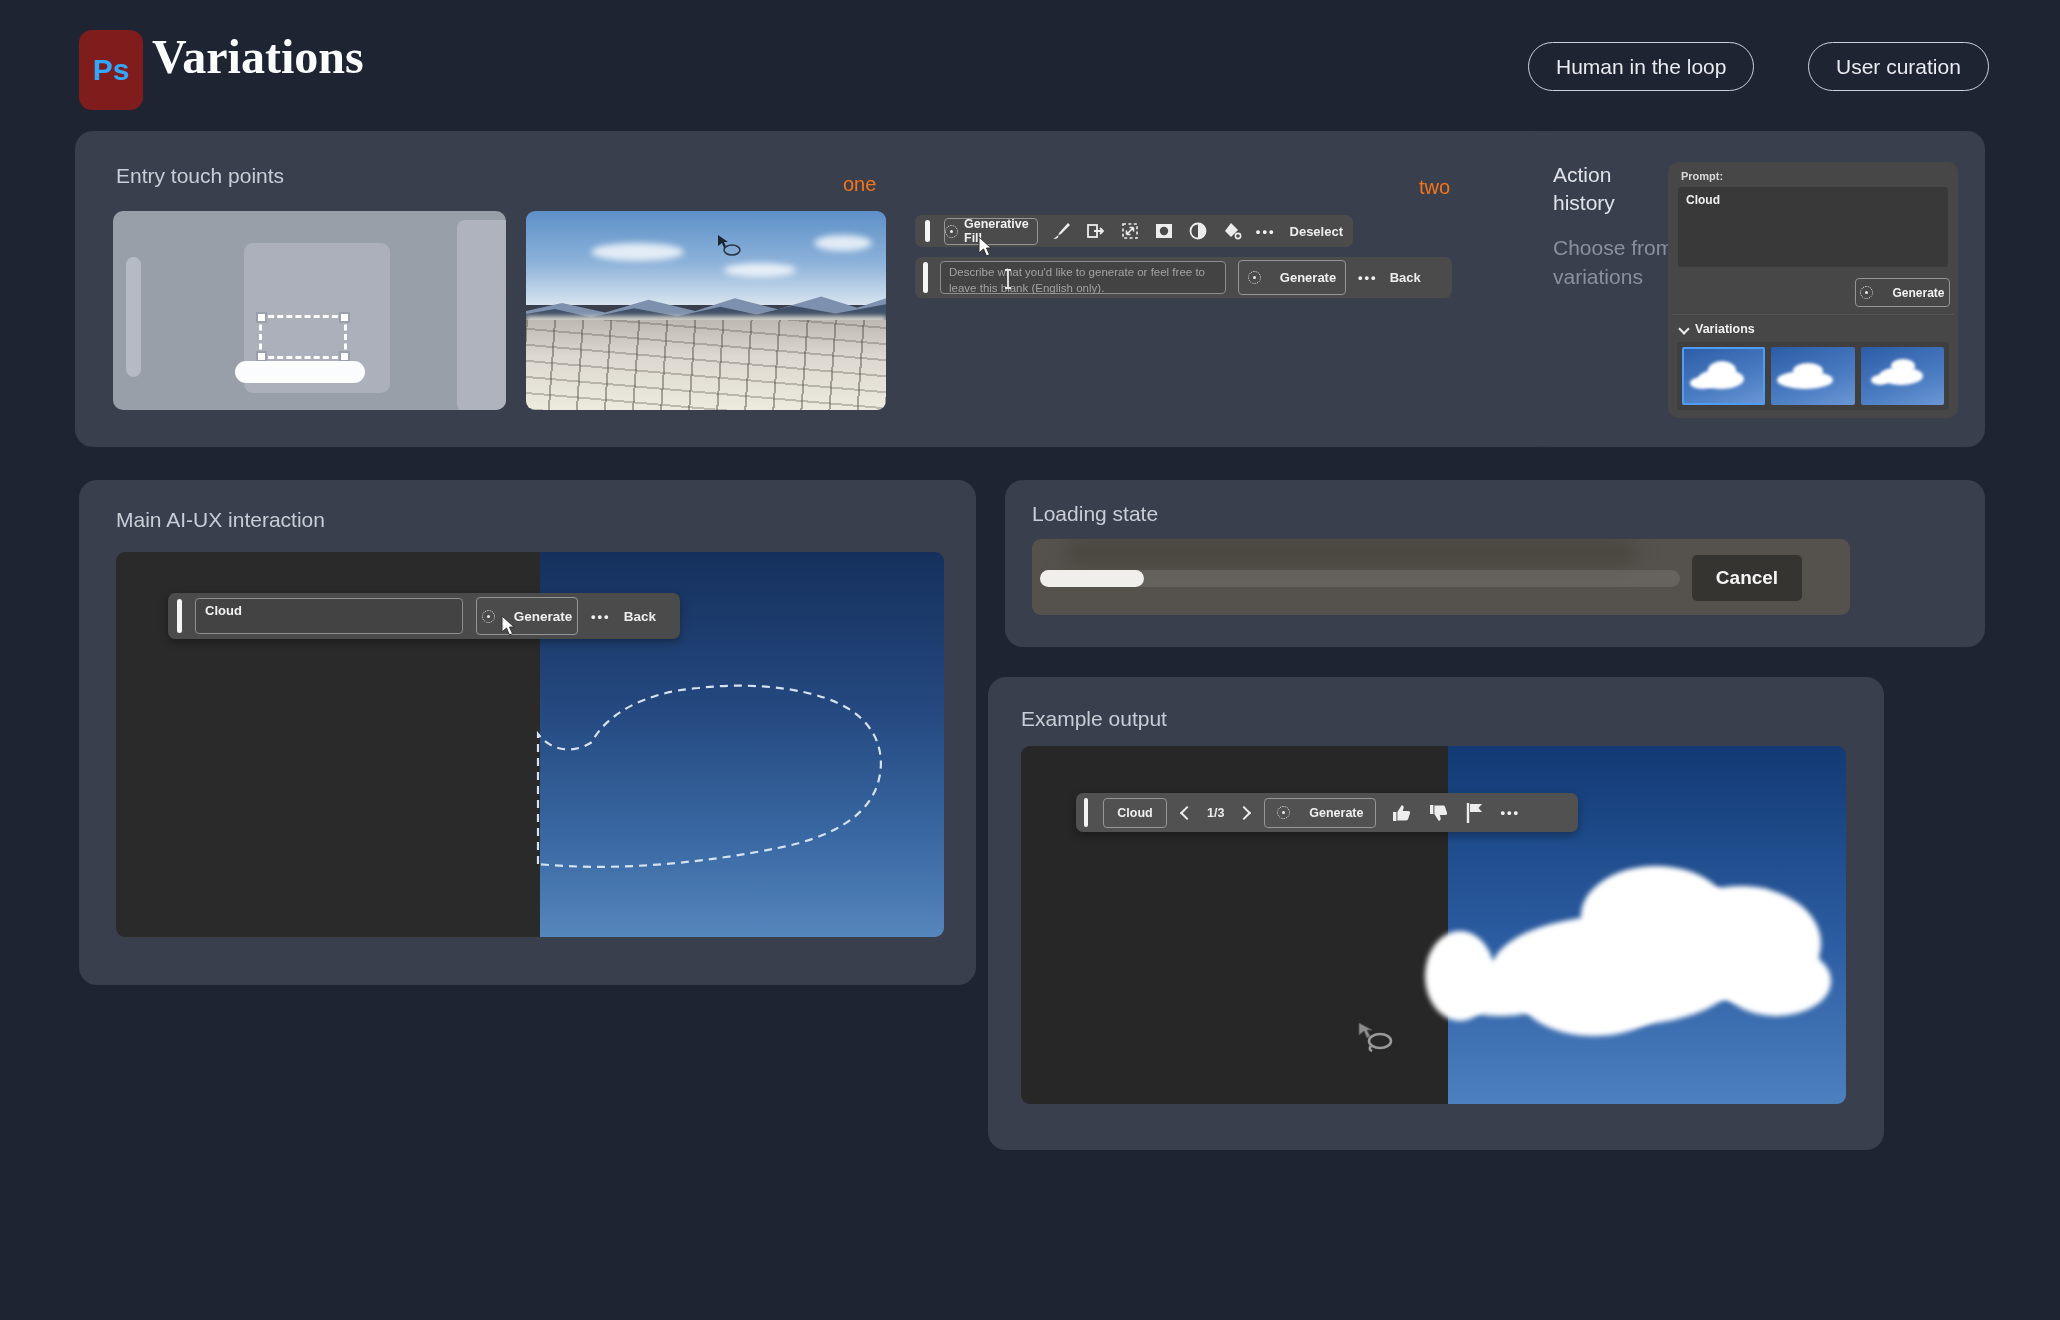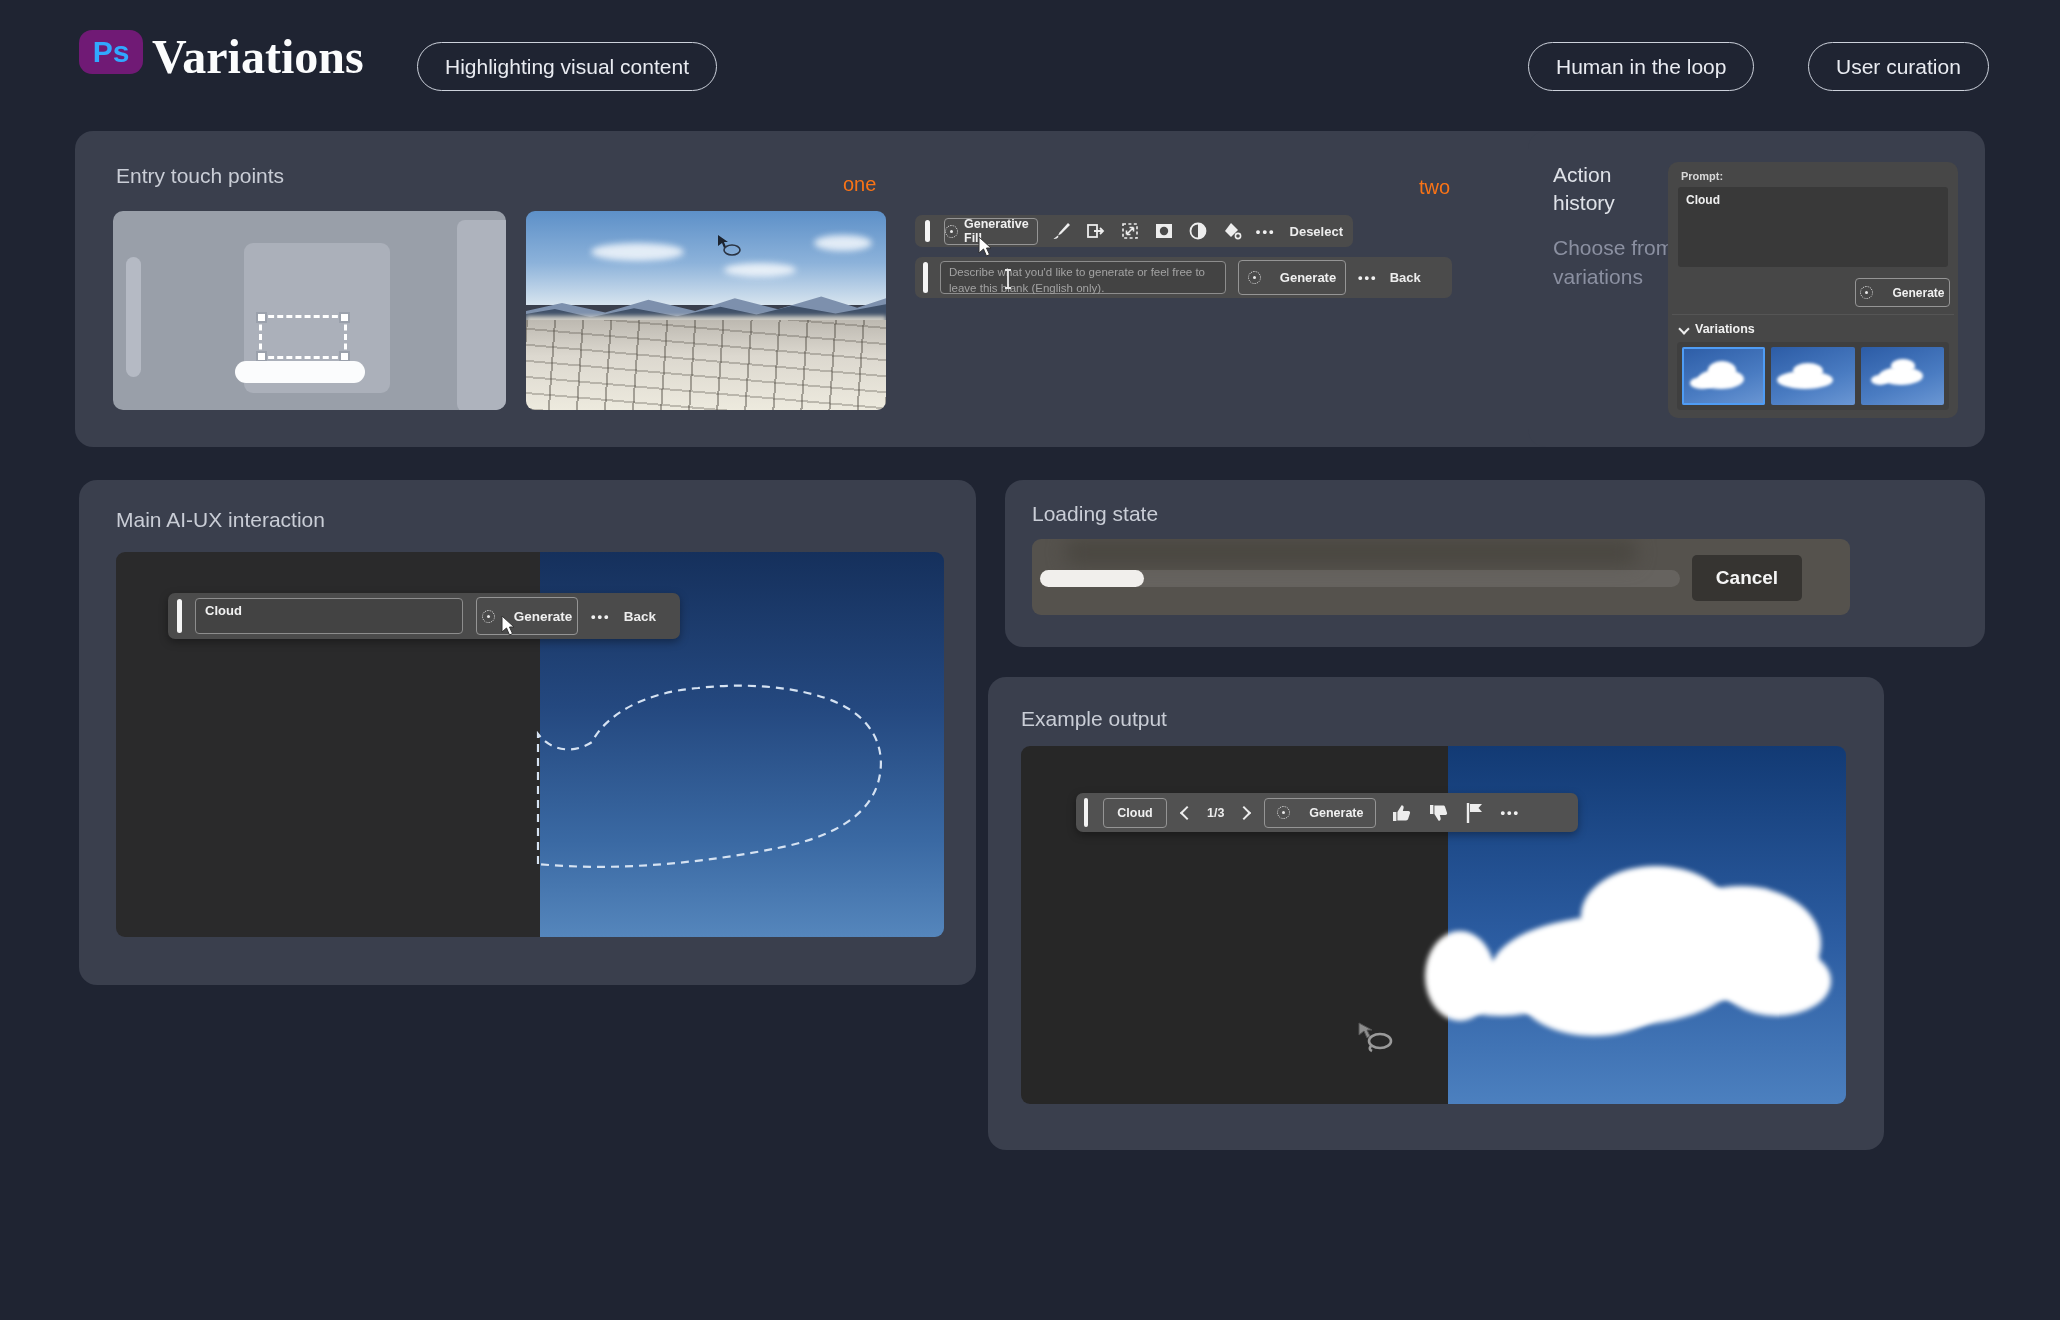--- a/index.html
+++ b/index.html
@@ -1,20 +1,20 @@
 <!DOCTYPE html>
 <html><head>
 <meta charset="utf-8">
 <style>
   html,body{margin:0;padding:0;background:#1f2432;}
   .stage{position:relative;width:2060px;height:1320px;background:#1f2432;overflow:hidden;
          font-family:"Liberation Sans","DejaVu Sans",sans-serif;}
 
   
-  .logo{position:absolute;left:79px;top:30px;width:64px;height:44px;background:#701a75;
+  .logo{position:absolute;left:79px;top:30px;width:64px;height:80px;background:#7f1d1d;
         border-radius:13px;display:flex;align-items:center;justify-content:center;
         color:#31a8ff;font-weight:bold;font-size:30px;}
   .app-title{position:absolute;left:152px;top:22px;height:70px;line-height:70px;
         font-family:"Liberation Serif","DejaVu Serif",serif;font-weight:700;font-size:48px;color:#fbfcfd;}
   .pill{position:absolute;top:42px;height:47px;line-height:47px;border:1.5px solid #ccd1db;
         border-radius:25px;padding:0 27px;font-size:21px;color:#e9ebf1;}
 
   
   .card{position:absolute;background:#3a3f4d;border-radius:18px;}
   .card-title{position:absolute;font-size:21px;color:#c9cdd6;}
@@ -97,21 +97,20 @@
 </style>
 </head>
 <body>
 
 <div class="stage">
 
   <div class="logo">
     <span>Ps</span>
   </div>
   <div class="app-title">Variations</div>
-  <div class="pill" style="left:417px;">Highlighting visual content</div>
   <div class="pill" style="left:1528px;">Human in the loop</div>
   <div class="pill" style="left:1808px;">User curation</div>
 
   <div class="card" style="left:75px;top:131px;width:1529px;height:316px;">
     <div class="card-title" style="left:41px;top:33px;">Entry touch points</div>
     <div class="step-label" style="left:768px;top:42px;">one</div>
     <div class="step-label" style="left:1344px;top:45px;">two</div>
 
     <div class="mock">
       <div class="mock-leftpill"></div>

